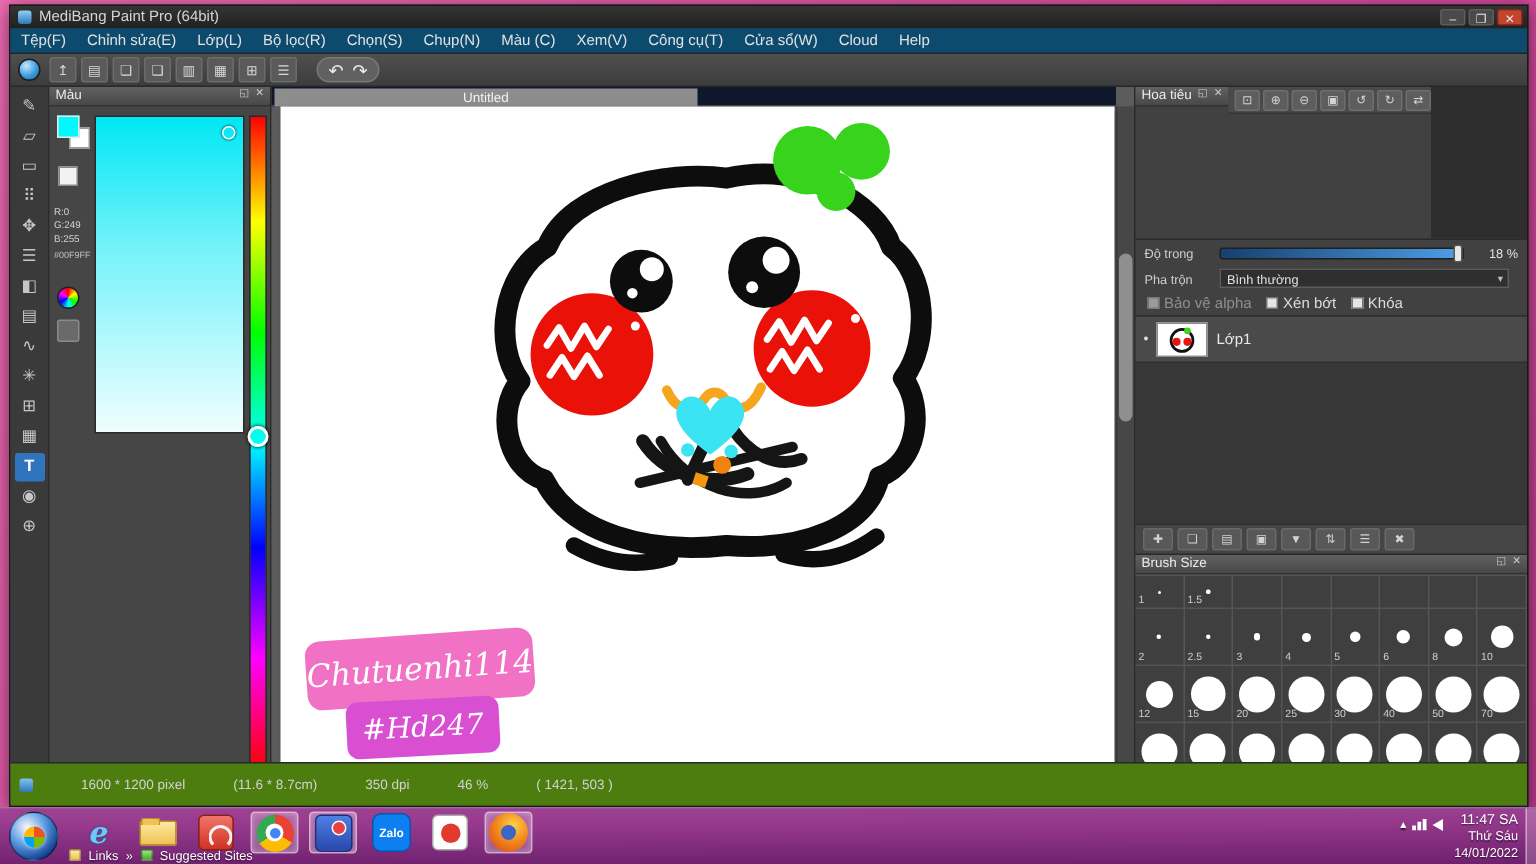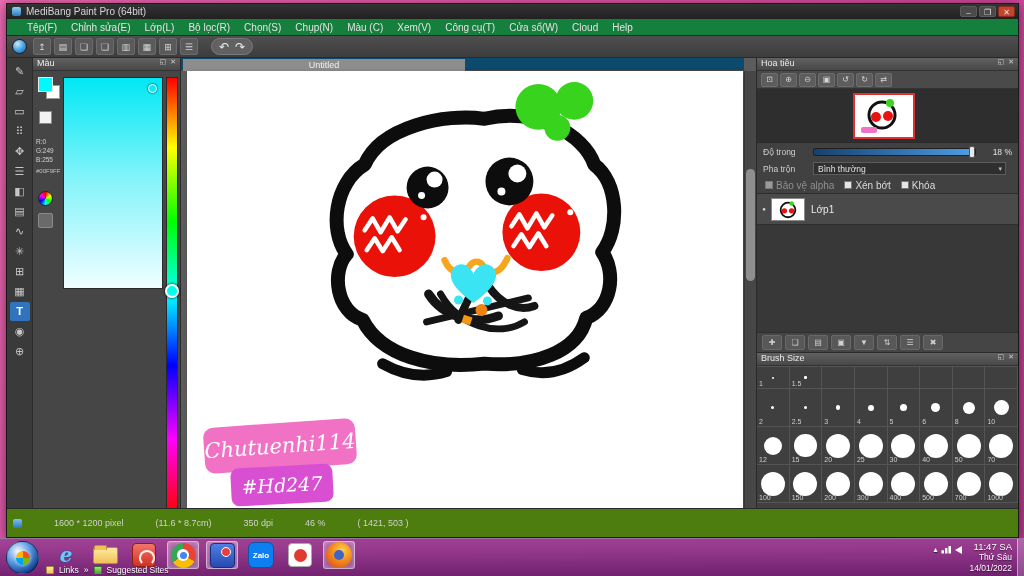--- a/index.html
+++ b/index.html
@@ -13,21 +13,21 @@
       radial-gradient(circle at 1014px 48px, rgba(255,255,255,.7) 2px, transparent 4px),
       linear-gradient(135deg,#f06cb4,#d44a9e 60%,#b8388a);
   }
   
   .window { position:absolute; left:6px; top:3px; width:1013px; height:535px; background:#3c3c3c; border:1px solid #191919; box-shadow:0 2px 12px rgba(0,0,0,.55); }
   .titlebar { height:15px; background:linear-gradient(#343434,#212121); display:flex; align-items:center; padding:0 3px; }
   .appicon { width:9px; height:9px; border-radius:2px; background:linear-gradient(#8fd0f5,#2e7ab8); margin-left:2px; }
   .wtitle { flex:1; font-size:10px; color:#d5d5d5; margin-left:5px; white-space:nowrap; }
   .wbtn { width:17px; height:11px; font-size:8px; line-height:11px; text-align:center; color:#e8e8e8; background:#4a4a4a; border:1px solid #5c5c5c; border-radius:2px; margin-left:2px; }
   .wbtn.close { background:#c4452e; border-color:#8a2a1a; }
-  .menubar { height:17px; background:#15803d; display:flex; align-items:center; padding-left:13px; border-bottom:1px solid #242424; }
+  .menubar { height:17px; background:#0c4a6e; display:flex; align-items:center; padding-left:0; border-bottom:1px solid #242424; }
   .menu-item { font-size:10px; color:#e2e2e2; padding:2px 7px; white-space:nowrap; }
   .toolbar { height:22px; background:linear-gradient(#4f4f4f,#3d3d3d); display:flex; align-items:center; gap:3px; padding-left:5px; border-bottom:1px solid #292929; }
   .sphere { width:15px; height:15px; border-radius:50%; background:radial-gradient(circle at 35% 30%, #c4ebff, #3d9be0 55%, #14ergba) ; background:radial-gradient(circle at 35% 30%, #c4ebff, #3d9be0 55%, #15649f); border:1px solid #1d1d1d; margin-right:3px; }
   .tb-icons { display:flex; gap:3px; }
   .tb-btn { width:18px; height:17px; background:#5a5a5a; border:1px solid #6b6b6b; border-radius:2px; color:#d8d8d8; font-size:9px; line-height:14px; padding:0; }
   .undoredo { margin-left:10px; background:#616161; border:1px solid #7a7a7a; border-radius:9px; display:flex; padding:0 4px; height:17px; align-items:center; }
   .ur { background:none; border:none; color:#ececec; font-size:12px; width:16px; height:16px; line-height:14px; padding:0; }
   
   .main { position:absolute; top:54px; left:0; right:0; bottom:15px; display:flex; }
   .toolscol { width:26px; background:#3a3a3a; border-right:1px solid #2b2b2b; display:flex; flex-direction:column; align-items:center; padding-top:4px; gap:1px; }
@@ -47,34 +47,34 @@
   .rgb .hex { margin-top:3px; font-size:6px; color:#c2c2c2; }
   .cwheel { position:absolute; left:5px; top:120px; width:15px; height:15px; border-radius:50%; border:1px solid #222; background:conic-gradient(#f00,#ff0,#0f0,#0ff,#00f,#f0f,#f00); padding:0; }
   .cswap { position:absolute; left:5px; top:142px; width:15px; height:15px; background:#6a6a6a; border:1px solid #8a8a8a; border-radius:2px; padding:0; }
   .svpicker { position:absolute; left:30px; top:6px; width:100px; height:212px; border:1px solid #2a2a2a; background:linear-gradient(to bottom,#00e8f4 0%,#7df3fa 45%,#effeff 100%); }
   .svdot { position:absolute; left:84px; top:6px; width:9px; height:9px; border:1.5px solid #fff; border-radius:50%; box-shadow:0 0 2px #000; }
   .huebar { position:absolute; left:133px; top:6px; bottom:8px; width:12px; border:1px solid #2a2a2a;
     background:linear-gradient(to bottom,#f00 0%,#ff0 16%,#0f0 33%,#0ff 50%,#00f 66%,#f0f 83%,#f00 100%); }
   .huedot { position:absolute; left:-2px; top:49%; width:14px; height:14px; margin-top:-7px; border:2px solid #fff; border-radius:50%; box-shadow:0 0 3px #000; }
   
   .canvasarea { flex:1; position:relative; background:#5c5c5c; min-width:0; }
-  .tabbar { position:absolute; top:0; left:0; right:12px; height:13px; background:#0c4a6e; border-bottom:1px solid #4a4a4a; }
+  .tabbar { position:absolute; top:0; left:0; right:12px; height:13px; background:#0f172a; border-bottom:1px solid #4a4a4a; }
   .tab { position:absolute; left:2px; top:1px; width:282px; height:12px; background:#8d8d8d; font-size:9px; color:#f2f2f2; text-align:center; line-height:12px; }
   .canvas { position:absolute; left:6px; top:13px; right:13px; bottom:11px; background:#fff; overflow:hidden; box-shadow:2px 2px 5px rgba(0,0,0,.35); }
   .canvas svg.art { position:absolute; inset:0; width:100%; height:100%; }
   .badge { position:absolute; display:flex; align-items:center; justify-content:center; color:#fff; font-family:"DejaVu Serif", serif; font-style:italic; }
   .b1 { left:17px; top:352px; width:152px; height:46px; background:#f172c4; border-radius:10px; transform:rotate(-4deg); font-size:21px; }
   .b2 { left:44px; top:395px; width:102px; height:38px; background:#d94fd2; border-radius:8px; transform:rotate(-3deg); font-size:19px; }
   .vscroll { position:absolute; top:13px; right:0; bottom:11px; width:12px; background:#474747; border-left:1px solid #383838; }
   .vthumb { position:absolute; top:98px; left:1px; right:1px; height:112px; background:#8f8f8f; border-radius:5px; }
   .hscroll { position:absolute; left:6px; right:13px; bottom:0; height:11px; background:#474747; }
   .hthumb { position:absolute; left:195px; top:1px; bottom:1px; width:235px; background:#8f8f8f; border-radius:5px; }
   
   .rightcol { width:262px; background:#414141; border-left:1px solid #2a2a2a; display:flex; flex-direction:column; }
-  .navpanel { height:84px; display:flex; flex-direction:column; }
+  .navpanel { height:101px; display:flex; flex-direction:row; }
   .navtools { height:18px; background:#4a4a4a; display:flex; align-items:center; gap:2px; padding-left:4px; border-bottom:1px solid #333; flex:none; }
   .nav-btn { width:17px; height:14px; background:#5d5d5d; border:1px solid #6e6e6e; border-radius:2px; color:#d5d5d5; font-size:8px; line-height:11px; padding:0; }
   .navpreview { flex:1; background:#2e2e2e; position:relative; }
   .navthumb { position:absolute; left:96px; top:4px; width:62px; height:46px; background:#fff; border:2px solid #e03030; }
   .navthumb svg { width:100%; height:100%; display:block; }
   .layerspanel { height:210px; display:flex; flex-direction:column; border-top:1px solid #2a2a2a; }
   .lrow { display:flex; align-items:center; padding:0 6px; height:17px; flex:none; }
   .llabel { width:50px; font-size:8.5px; color:#cfcfcf; }
   .slider { flex:1; height:8px; background:linear-gradient(to right,#16406e,#4e9fe8); border:1px solid #1f1f1f; border-radius:2px; position:relative; margin-right:6px; }
   .sliderhandle { position:absolute; right:0; top:-3px; width:6px; height:12px; background:#e8e8e8; border:1px solid #555; border-radius:2px; }

